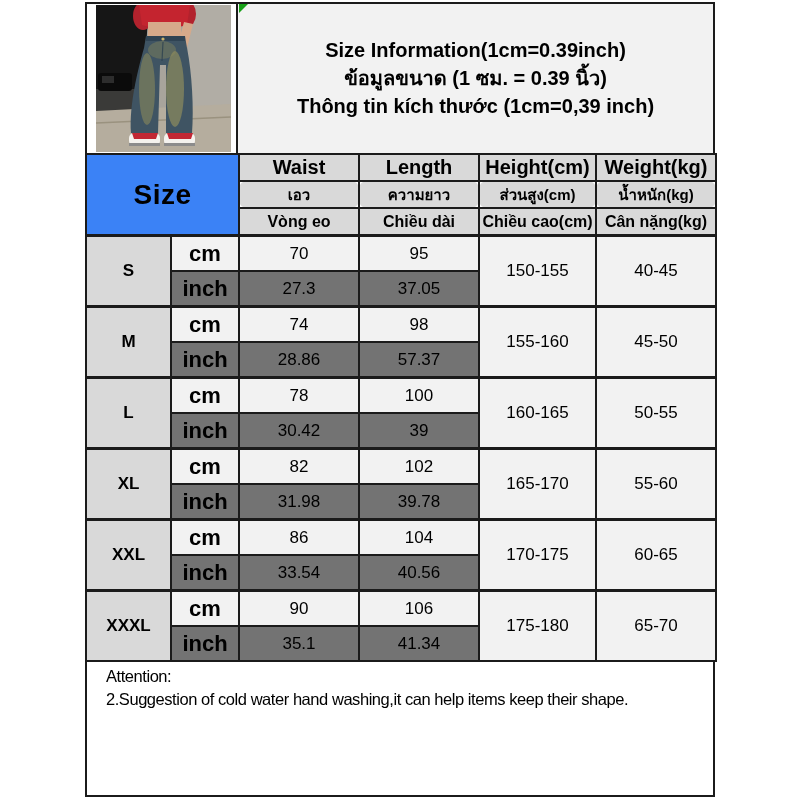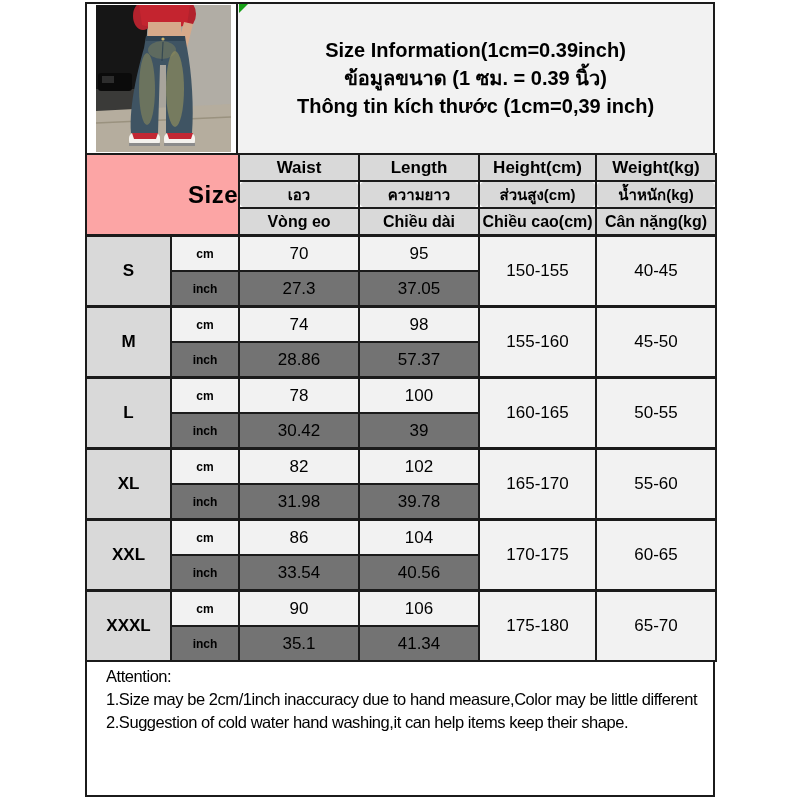--- a/index.html
+++ b/index.html
@@ -16,28 +16,28 @@
               background:#f2f2f2;display:flex;flex-direction:column;justify-content:center;
               align-items:center;gap:3px;position:relative;flex:none;}
   .title-line{font-weight:bold;font-size:20px;line-height:25px;white-space:nowrap;}
   .corner-marker{position:absolute;top:0;left:1px;width:0;height:0;
                  border-top:9px solid #17a017;border-right:9px solid transparent;}
 
   
   table.size-table{border-collapse:collapse;table-layout:fixed;width:630px;margin-top:-2px;}
   .size-table td{border:2px solid #1b1b1b;text-align:center;vertical-align:middle;
                  padding:0;overflow:hidden;font-size:17px;}
-  .hdr td{background:#d9d9d9;font-weight:bold;height:25px;font-size:17px;}
+  .hdr td{background:#d9d9d9;font-weight:bold;height:25px;font-size:20px;}
   .hdr.th-row td{font-size:15px;border-radius:8px;}
   .hdr.vi-row td{font-size:16px;}
-  td.size-head{background:#fca5a5;font-weight:bold;font-size:24px;letter-spacing:0.5px;text-align:right;}
+  td.size-head{background:#3b82f6;font-weight:bold;font-size:28px;letter-spacing:0.5px;}
   .cm-row td{background:#f2f2f2;height:33px;}
   .inch-row td{background:#737373;height:33px;}
   td.size-cell{background:#d9d9d9;font-weight:bold;font-size:17px;height:auto;}
-  td.unit-cell{font-weight:bold;font-size:12px;}
+  td.unit-cell{font-weight:bold;font-size:22px;}
   td.range-cell{background:#f2f2f2;height:auto;}
   tr.group-start td{border-top-width:3px;}
 
   
   .attention-box{box-sizing:border-box;width:630px;height:137px;border:2px solid #1b1b1b;
                  margin-top:-2px;background:#fff;padding:3px 5px 0 19px;}
   .attention-box div{font-size:16.5px;line-height:23px;letter-spacing:-0.45px;white-space:nowrap;}
 </style>
 </head>
 <body>
@@ -203,18 +203,17 @@
         <tr class="inch-row">
           <td class="unit-cell">inch</td>
           <td>35.1</td>
           <td>41.34</td>
         </tr>
       </tbody>
     </table>
 
     <div class="attention-box">
       <div>Attention:</div>
-      <div>1.Size may be 2cm/1inch inaccuracy due to hand measure,Color may be little different</div>
       <div>2.Suggestion of cold water hand washing,it can help items keep their shape.</div>
     </div>
 
   </div>
 </div>
 
 </body></html>

